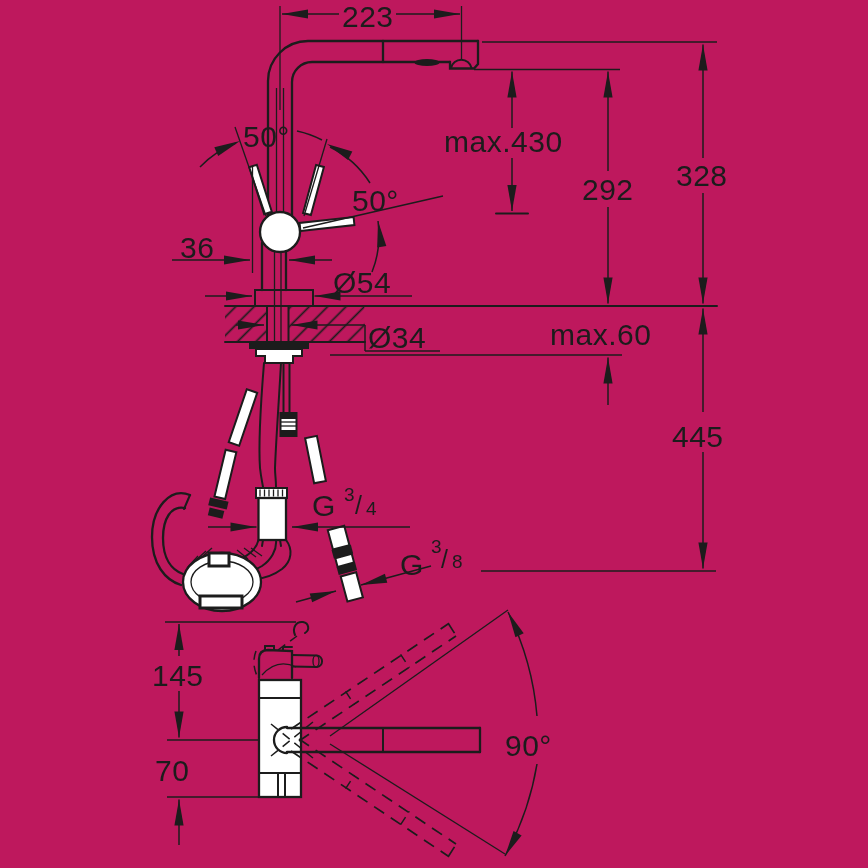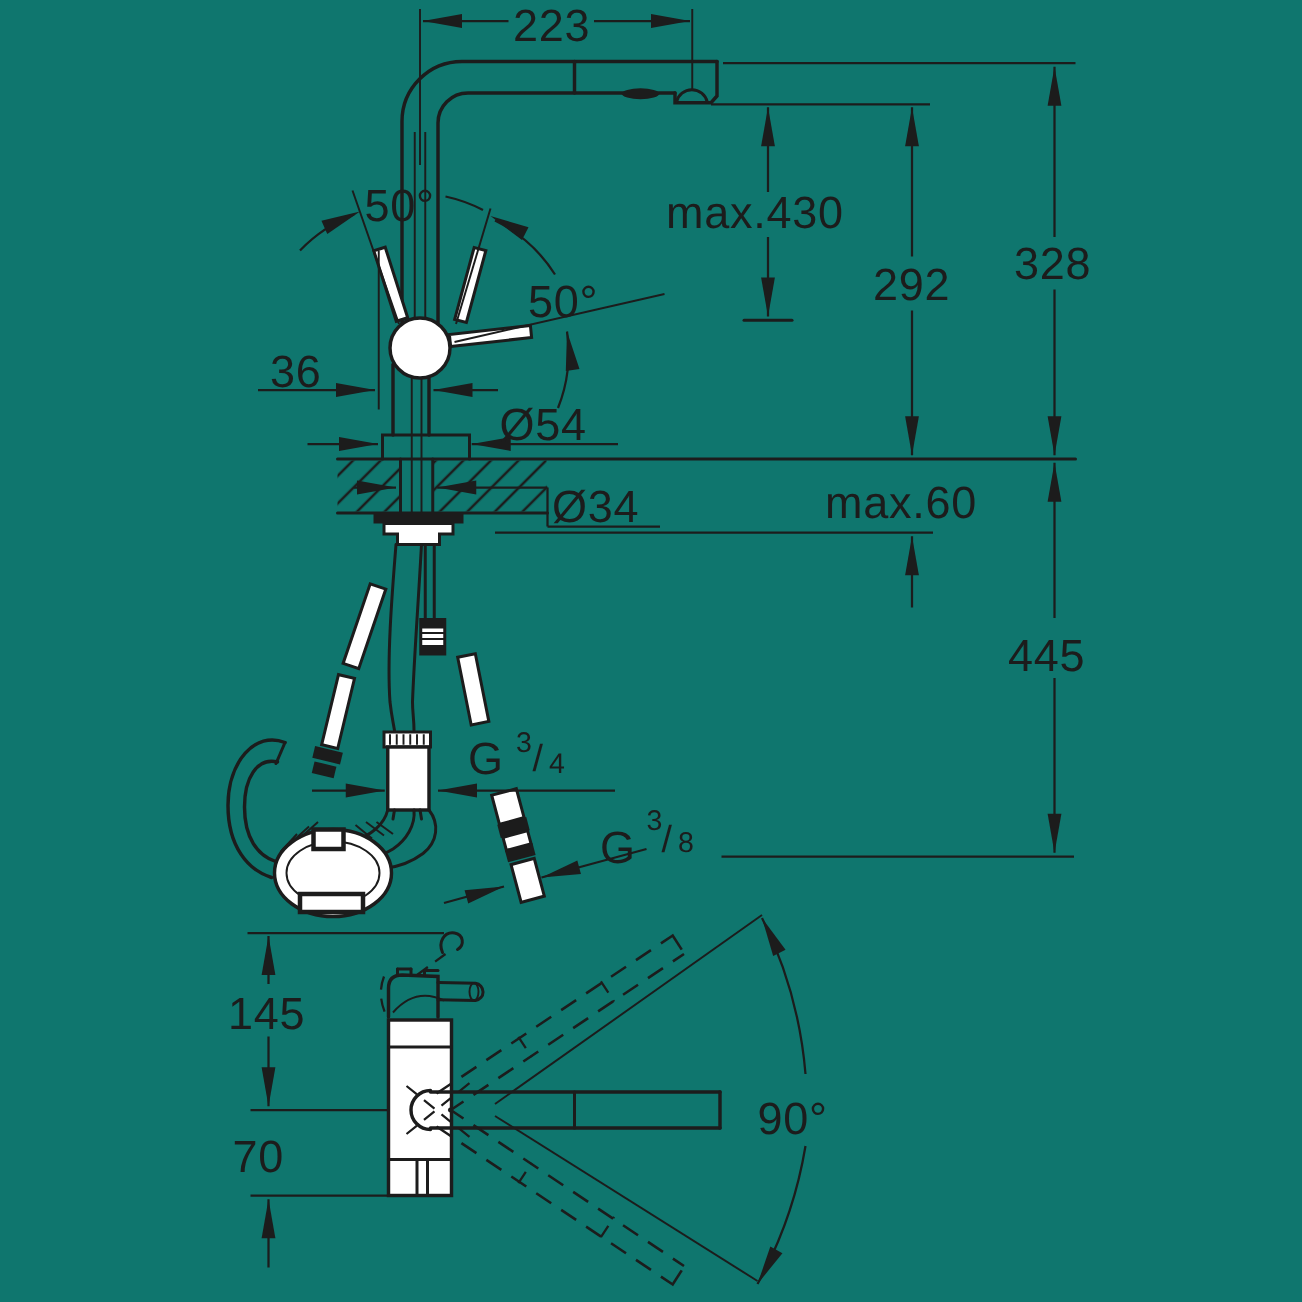--- a/index.html
+++ b/index.html
@@ -1,16 +1,16 @@
 <!DOCTYPE html>
 <html><head>
 <meta charset="utf-8">
 <style>
   html,body{margin:0;padding:0;background:#fff;}
-  #stage{position:relative;width:868px;height:868px;background:#0f766e;overflow:hidden;}
+  #stage{position:relative;width:868px;height:868px;background:#be185d;overflow:hidden;}
   svg{position:absolute;left:0;top:0;}
   .dimtext{font-family:"Liberation Sans","DejaVu Sans",sans-serif;font-size:30px;fill:#1c1c1c;letter-spacing:0.5px;}
   .sup{font-size:19px;}
   .slash{font-size:25px;}
   .outline{stroke:#1c1c1c;stroke-width:2.3;fill:none;stroke-linecap:round;}
   .outline2{stroke:#1c1c1c;stroke-width:2;fill:none;stroke-linecap:round;}
   .wfill{fill:#ffffff;}
   .dim{stroke:#1c1c1c;stroke-width:1.5;fill:none;}
   .thin{stroke:#1c1c1c;stroke-width:1.3;fill:none;}
   .dash{stroke:#1c1c1c;stroke-width:1.7;fill:none;stroke-dasharray:12 8;}

